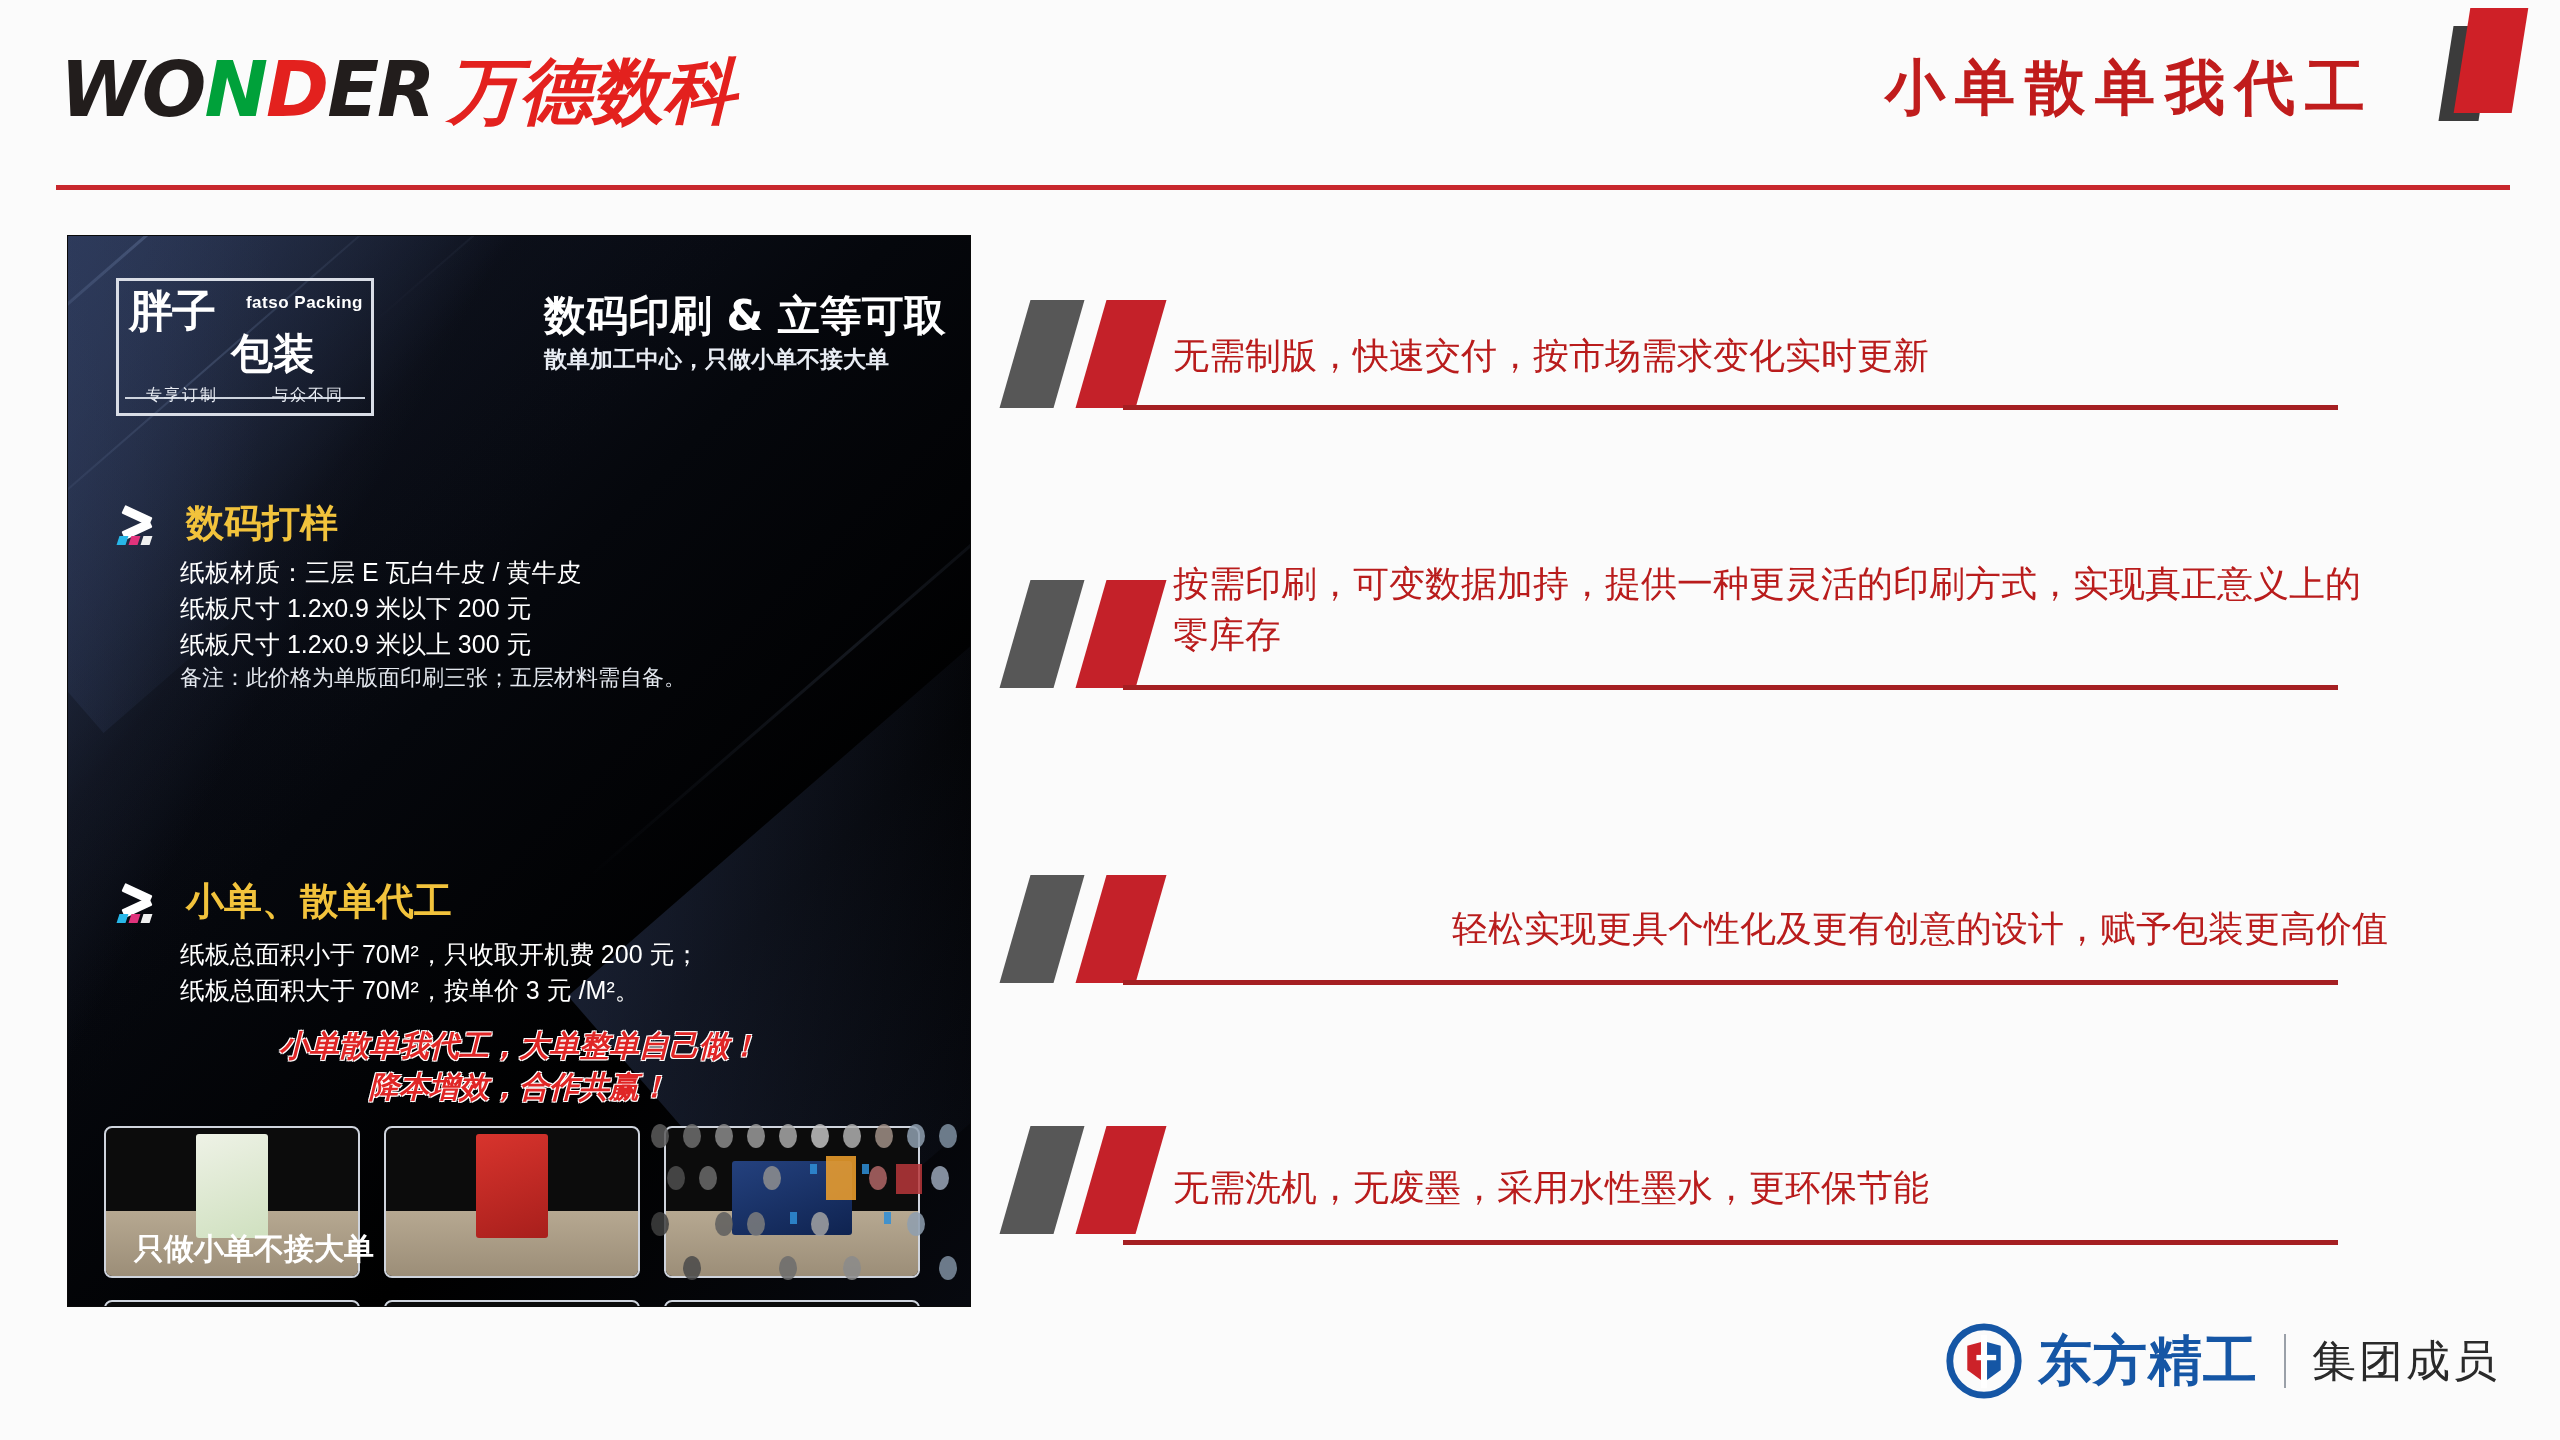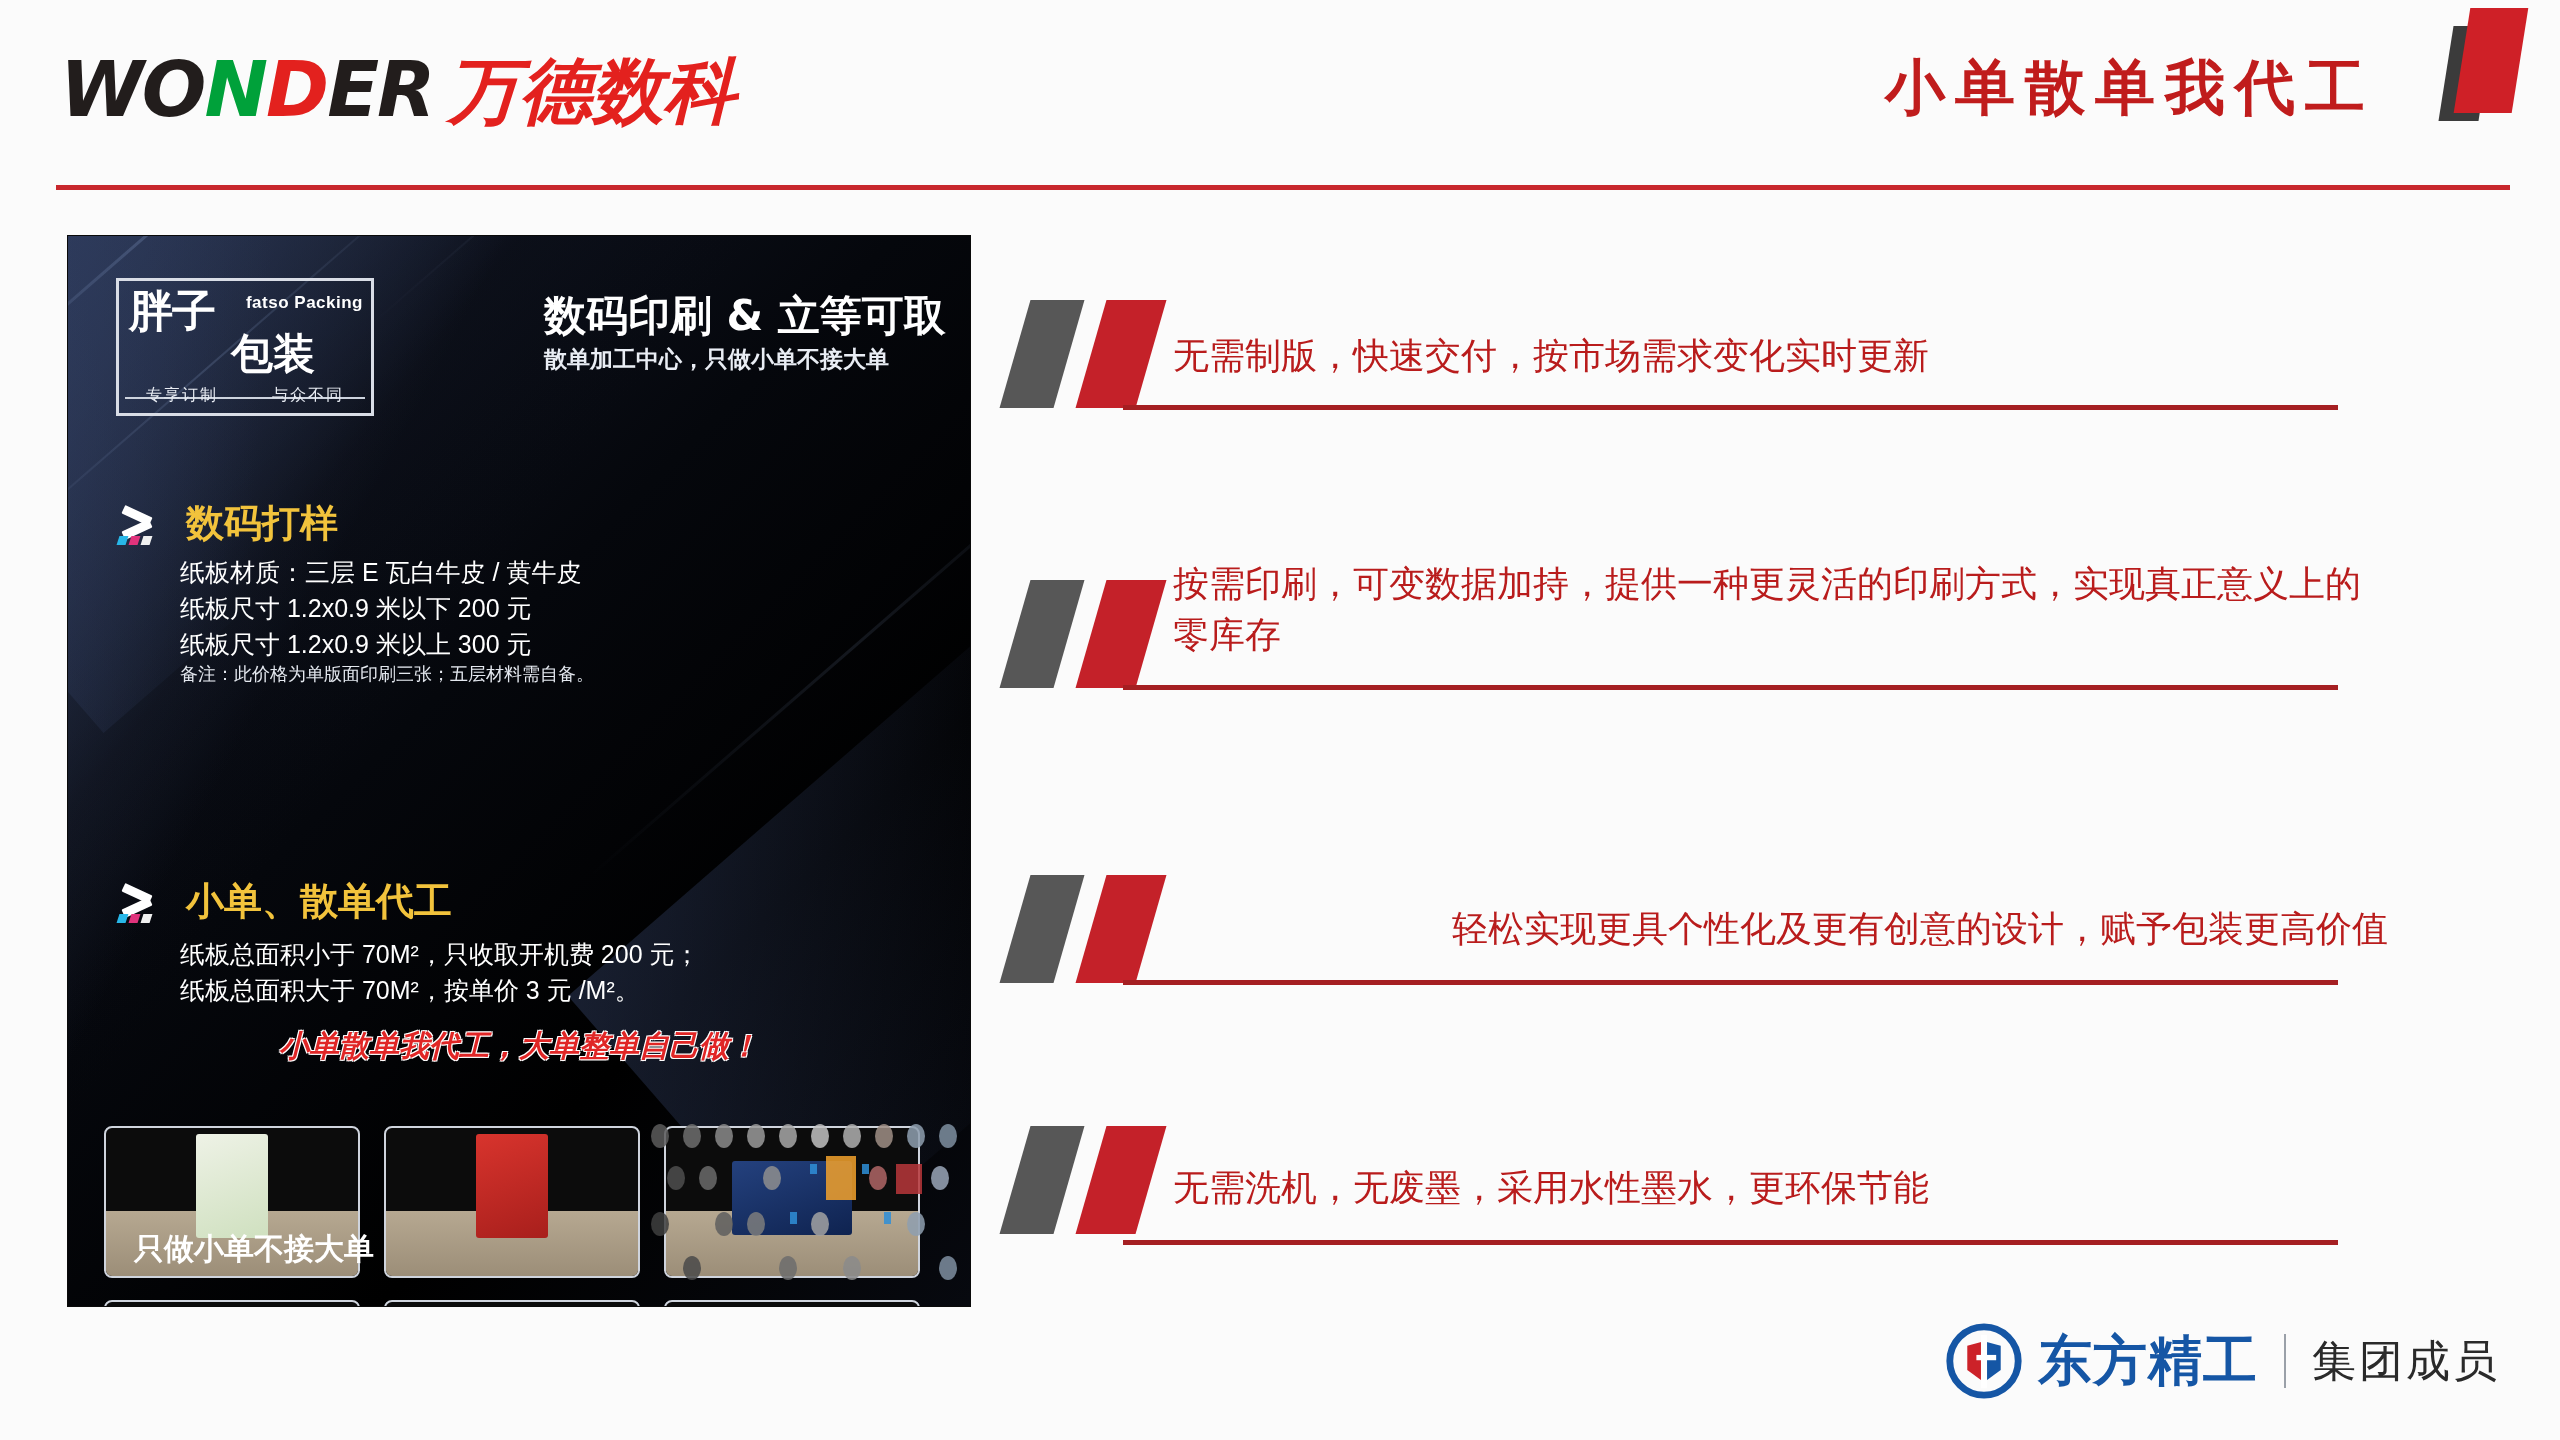--- a/index.html
+++ b/index.html
@@ -156,21 +156,21 @@
     font-family: "DejaVu Sans", sans-serif;
   }
   #sec1 { left: 48px; top: 262px; }
   #sec2 { left: 48px; top: 640px; }
 
   .poster-lines {
     position: absolute; color: #ffffff; font-size: 25px; line-height: 1.44;
     white-space: nowrap;
   }
   #lines1 { left: 112px; top: 318px; }
-  #lines1 .note { font-size: 18px; color: #e4e8ef; }
+  #lines1 .note { font-size: 22px; color: #e4e8ef; }
   #lines2 { left: 112px; top: 700px; }
 
   #slogan {
     position: absolute; left: 0; top: 790px; width: 902px;
     text-align: center; color: #e02626;
     font-size: 30px; font-weight: 900; line-height: 1.36;
     text-shadow: 1px 1px 0 #fff, -1px -1px 0 #fff, 1px -1px 0 #fff, -1px 1px 0 #fff;
     font-style: italic;
     font-family: "DejaVu Serif", serif;
   }
@@ -336,20 +336,21 @@
     <div class="sec-title">小单、散单代工</div>
   </div>
 
   <div class="poster-lines" id="lines2">
     <div>纸板总面积小于 70M²，只收取开机费 200 元；</div>
     <div>纸板总面积大于 70M²，按单价 3 元 /M²。</div>
   </div>
 
   <div id="slogan">
     <div>小单散单我代工，大单整单自己做！</div>
+    <div>降本增效，合作共赢！</div>
   </div>
 
   <div id="photo-grid">
     <div class="photo ph1">
         <div class="floor"></div>
         <div class="box tall"></div>
       </div>
     <div class="photo ph2">
         <div class="floor"></div>
         <div class="box tall"></div>

